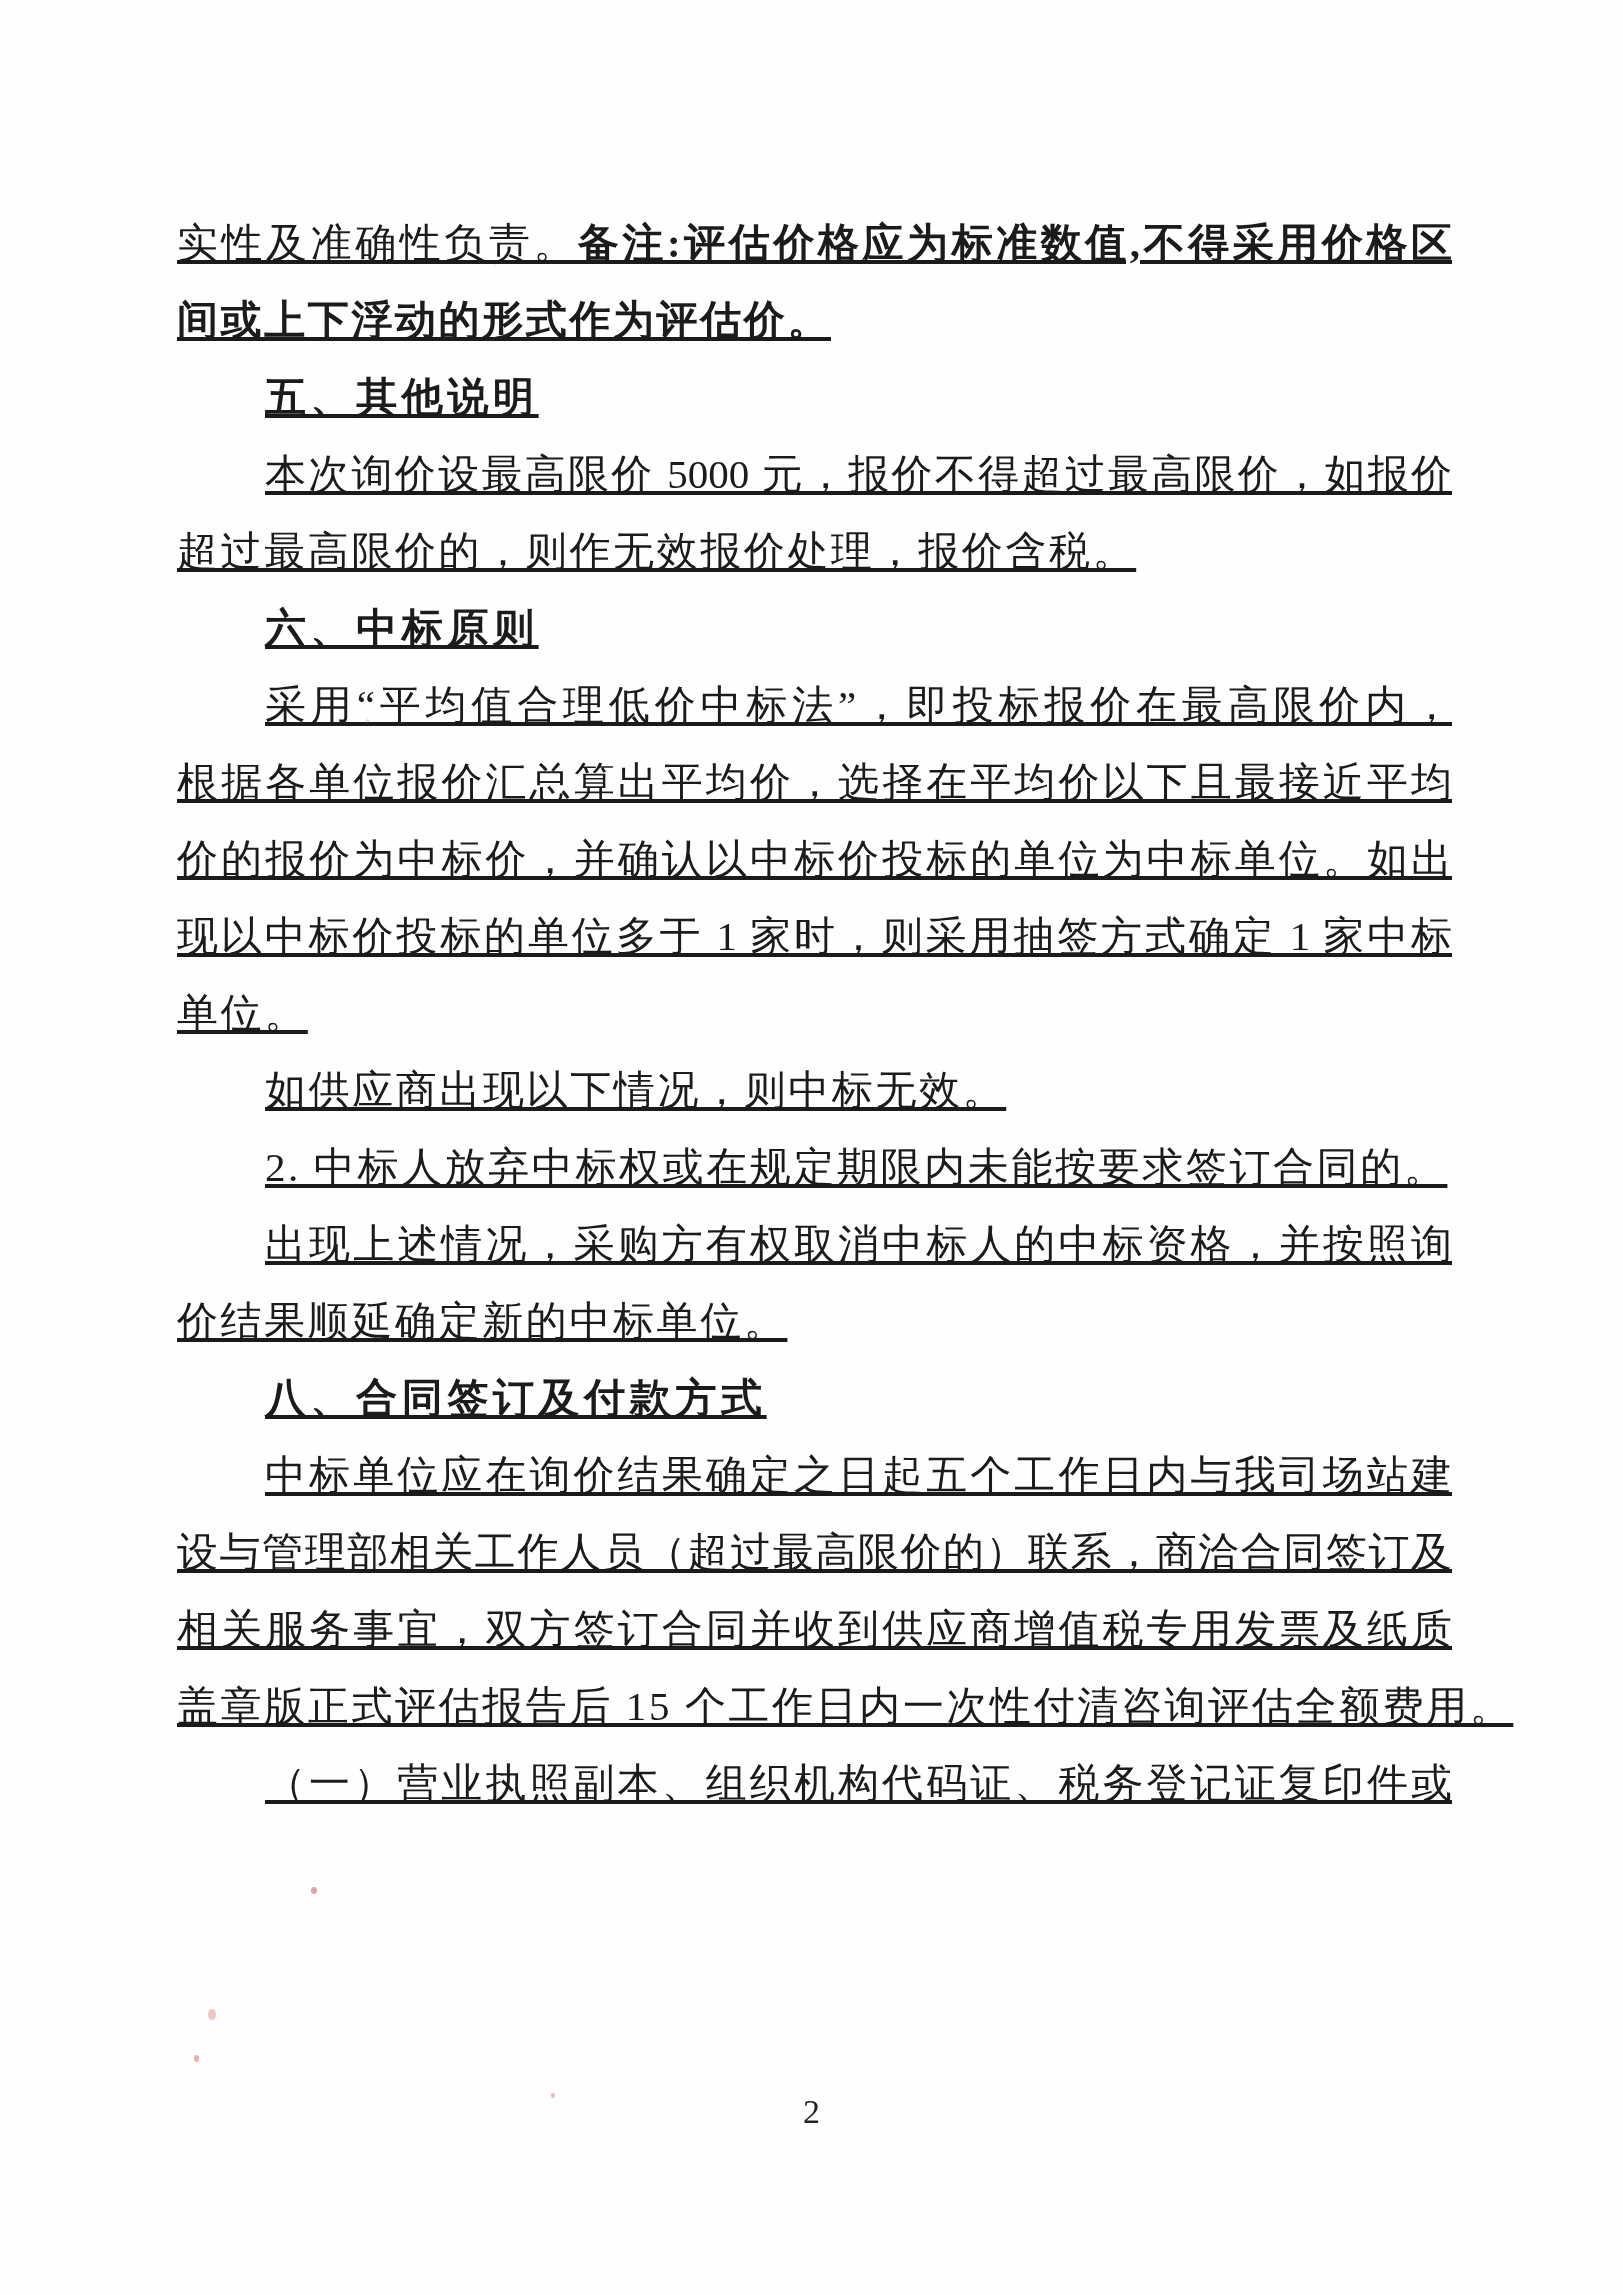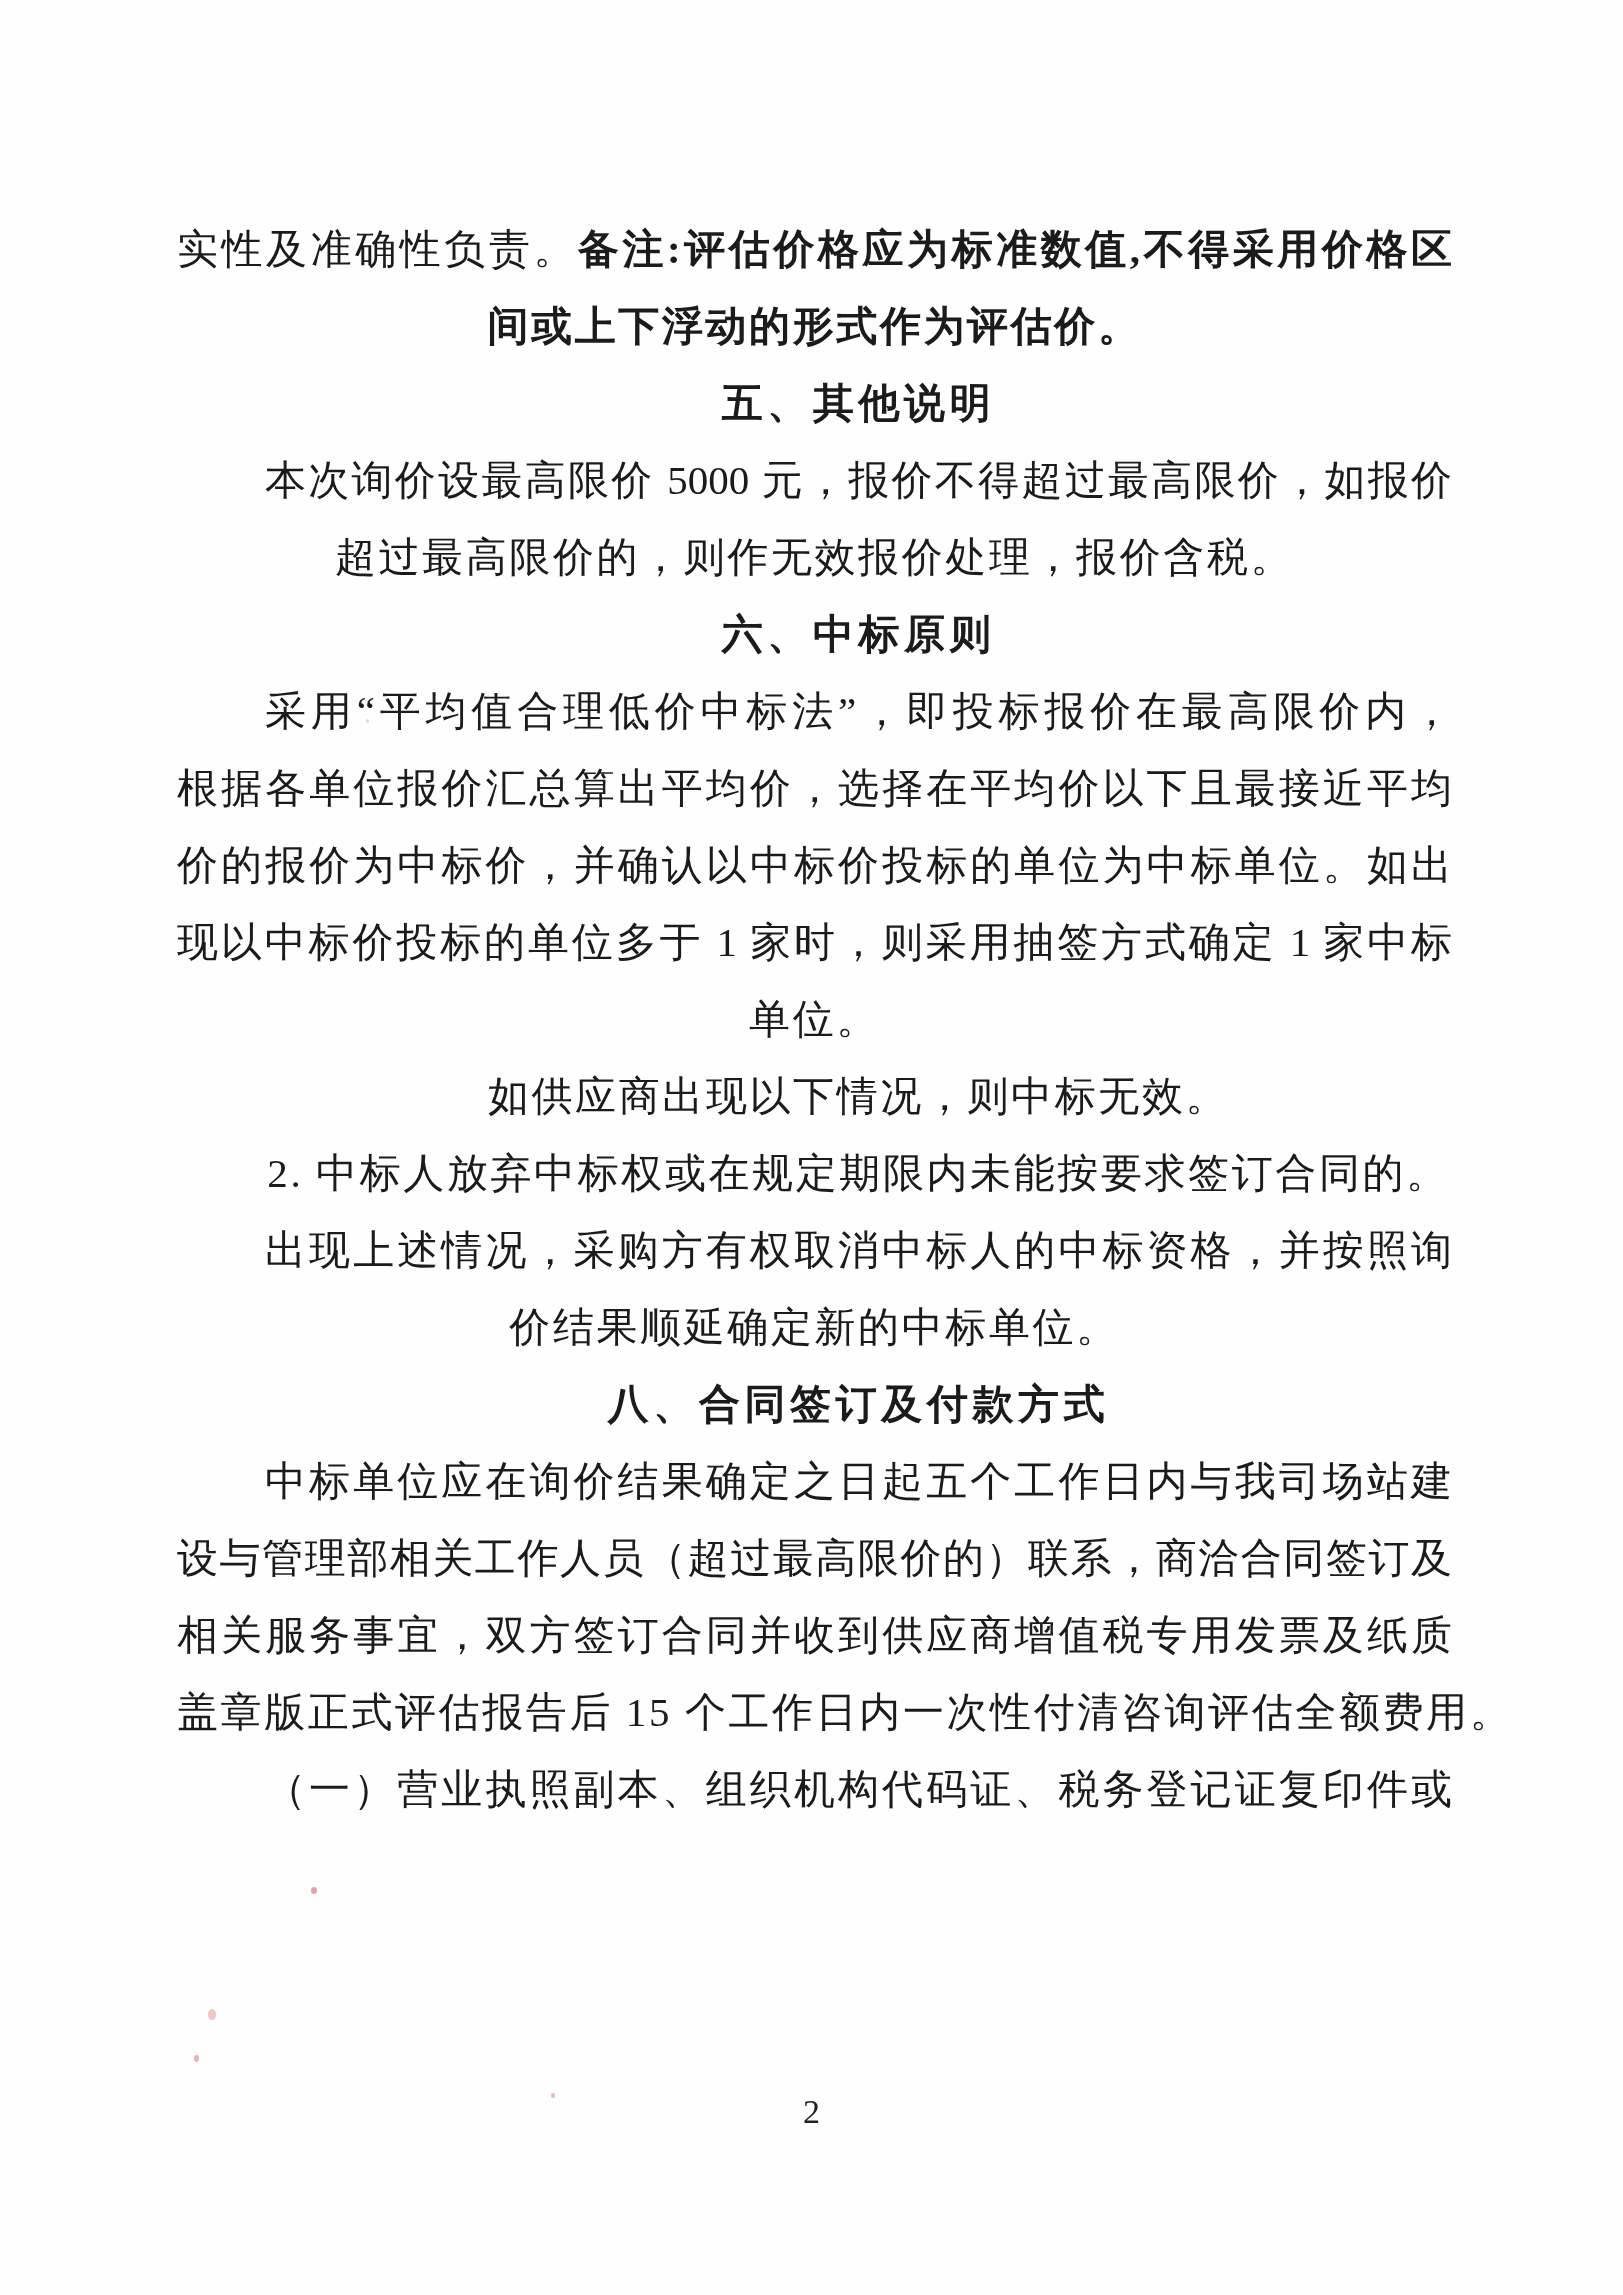--- a/index.html
+++ b/index.html
@@ -13,32 +13,33 @@
   .page {
     position: absolute;
     inset: 0;
     background: #fefefe;
     font-family: "Liberation Serif", serif;
     color: #1b1b1b;
   }
   .content {
     position: absolute;
     left: 177px;
-    top: 211px;
+    top: 205px;
     width: 1275px;
+    text-decoration: underline;
   }
   .line {
     box-sizing: border-box;
     width: 100%;
     height: 77px;
     line-height: 77px;
     font-size: 41px;
     letter-spacing: 2.6px;
     white-space: nowrap;
-    text-align: center;
+    text-align: left;
   }
   .fill {
     white-space: normal;
     letter-spacing: normal;
     text-align: justify;
     text-align-last: justify;
     text-justify: inter-character;
   }
   .indent { padding-left: 88px; }
   .heading {

